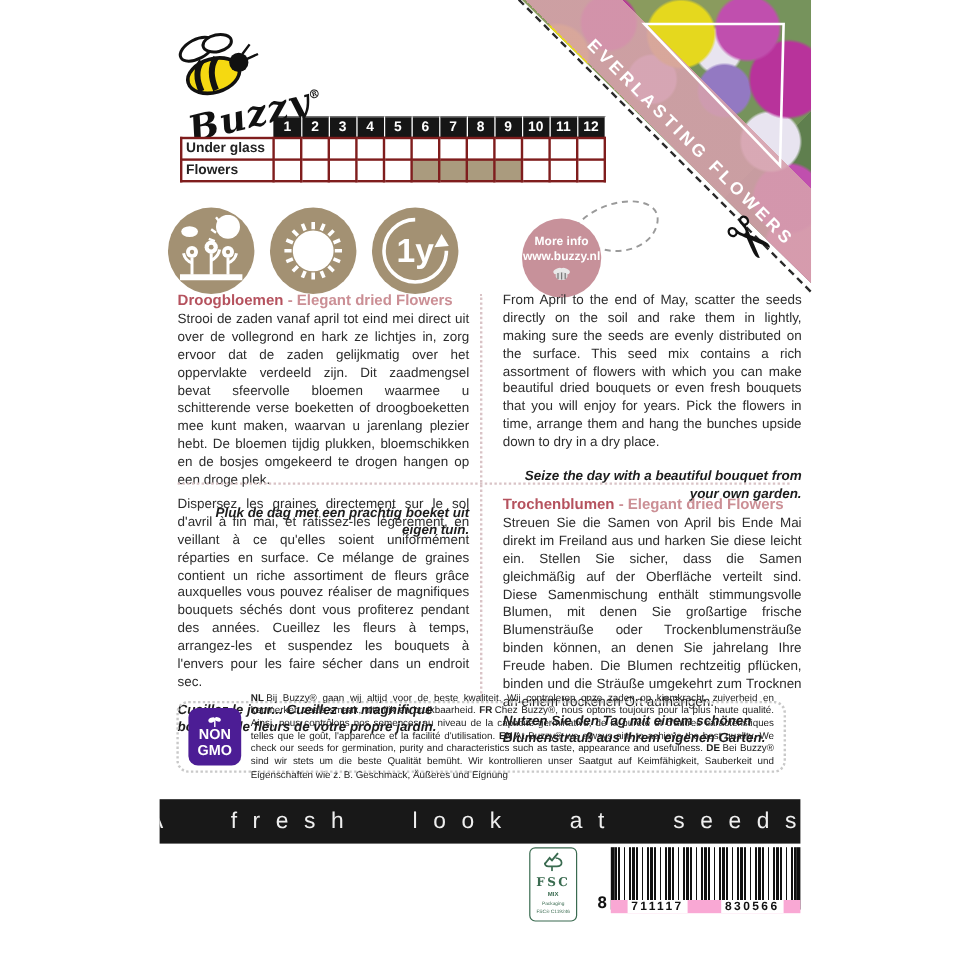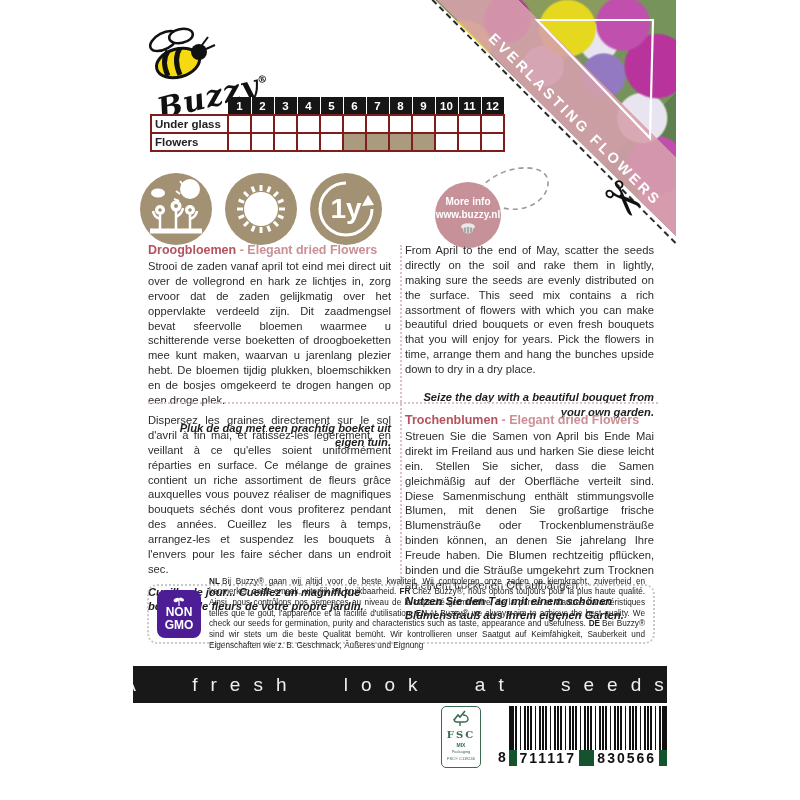--- a/index.html
+++ b/index.html
@@ -57,21 +57,21 @@
        linear-gradient(135deg,#8a9b5e 0 40%,#76935c 40% 70%,#5f7f4e 70%);}
   .ribbon-text{position:absolute;left:497px;top:30px;transform:rotate(45deg);transform-origin:0 0;
                color:#fff;font-size:14.5px;font-weight:bold;letter-spacing:3px;white-space:nowrap;}
   .cutline{position:absolute;left:433px;top:-1px;width:344px;border-top:2px dashed #2a2a2a;
            transform:rotate(45deg);transform-origin:0 0;}
   .scissors{position:absolute;left:603px;top:176px;font-size:48px;color:#111;
             transform:rotate(45deg);line-height:1;}
 
   
   .sections{position:absolute;left:148px;top:243px;width:510px;}
-  .sec-grid{display:grid;grid-template-columns:243px 249px;column-gap:14px;}
+  .sec-grid{display:grid;grid-template-columns:243px 249px;column-gap:28px;}
   .section{margin-bottom:4px;}
   .sec-row1{height:156px;}
   .sec-row2{height:172px;}
   .sec-head{font-size:12.5px;font-weight:bold;color:#b5525e;margin:0 0 2px 0;}
   .sec-head .sub{color:#cb8f95;font-weight:bold;}
   .sec-body{font-size:11.2px;line-height:1.33;text-align:justify;margin:0;color:#2c2c2c;}
   .sec-slogan{font-size:11.2px;line-height:1.3;font-weight:bold;font-style:italic;margin:0;color:#1d1d1d;}
   .mt14{margin-top:13px;text-align:right;} .mt8{margin-top:8px;} .mt0{margin-top:1px;}
   .vsep{position:absolute;left:252px;top:2px;height:336px;border-left:2px dotted #d9c3c6;}
   .hsep{position:absolute;left:0;top:159px;width:100%;border-top:2px dotted #d9c3c6;}
@@ -102,22 +102,22 @@
   .fsc-name{font-family:"DejaVu Serif",serif;font-weight:bold;font-size:10px;letter-spacing:2px;margin-top:-1px;}
   .fsc-mix{font-size:5px;font-weight:bold;margin-top:2px;}
   .fsc-pack{font-size:4px;margin-top:1px;}
   .fsc-cert{font-size:4px;margin-top:2px;}
   .ean{display:flex;align-items:flex-end;gap:3px;}
   .ean-first{font-size:14px;font-weight:bold;color:#111;padding-bottom:1px;}
   .bars-wrap{width:158px;}
   .bars{height:52px;background:repeating-linear-gradient(90deg,#111 0 2px,#fff 2px 3px,#111 3px 5px,
         #fff 5px 8px,#111 8px 9px,#fff 9px 12px,#111 12px 14px,#fff 14px 15px);
         border-left:3px solid #111;border-right:3px solid #111;}
-  .ean-digits{display:flex;justify-content:space-around;background:#14532d;margin-top:-8px;
-              font-size:14px;font-weight:bold;color:#111;letter-spacing:2px;}
+  .ean-digits{display:flex;justify-content:space-around;background:#f9a8d4;margin-top:-8px;
+              font-size:10px;font-weight:bold;color:#111;letter-spacing:2px;}
   .ean-digits span{background:#fff;padding:0 3px;}
 </style>
 </head>
 <body>
 
 <div class="page">
 
   <div class="logo">
     <svg width="78" height="58" viewBox="0 0 78 58">
       <ellipse cx="26" cy="15" rx="15" ry="8" fill="#fff" stroke="#111" stroke-width="2.5" transform="rotate(-28 26 15)"></ellipse>

